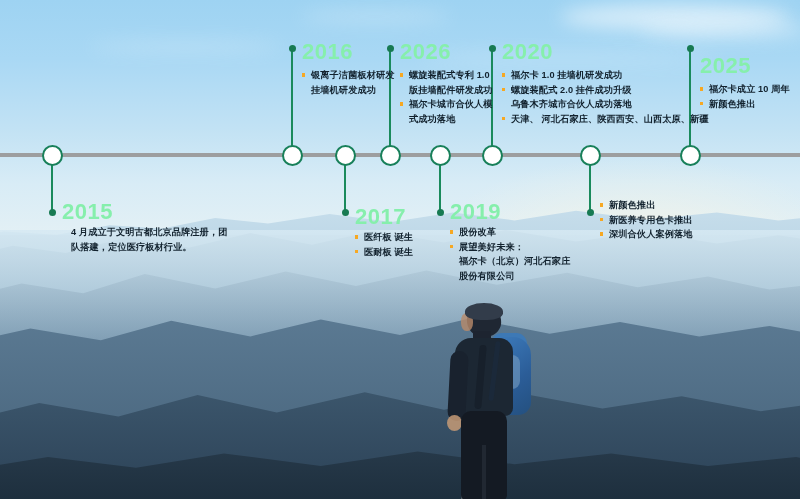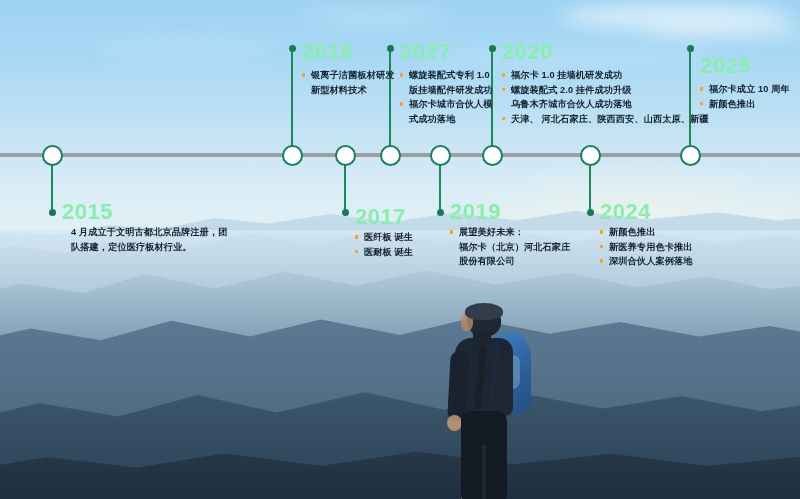--- a/index.html
+++ b/index.html
@@ -171,21 +171,21 @@
       <div class="node" style="left: 282px;"></div>
       <div class="stem" style="left: 290.7px; top: 48px; height: 107px;"></div>
       <div class="stemdot" style="left: 288.5px; top: 45px;"></div>
       <div class="entry above" style="left: 302px; top: 38px;">
         <div class="year">2016</div>
         <div class="items">
           <div class="item">
             <span>银离子洁菌板材研发</span>
           </div>
           <div class="item noBullet cont-line" style="--hide: 1; padding-left: 9px;">
-            <span>新型材料技术</span>
+            <span>挂墙机研发成功</span>
           </div>
         </div>
       </div>
       <div class="node" style="left: 335px;"></div>
       <div class="stem" style="left: 343.7px; top: 164px; height: 48px;"></div>
       <div class="stemdot" style="left: 341.5px; top: 209px;"></div>
       <div class="entry below" style="left: 355px; top: 203px;">
         <div class="year">2017</div>
         <div class="items">
           <div class="item">
@@ -193,21 +193,21 @@
           </div>
           <div class="item">
             <span>医耐板 诞生</span>
           </div>
         </div>
       </div>
       <div class="node" style="left: 380px;"></div>
       <div class="stem" style="left: 388.7px; top: 48px; height: 107px;"></div>
       <div class="stemdot" style="left: 386.5px; top: 45px;"></div>
       <div class="entry above" style="left: 400px; top: 38px;">
-        <div class="year">2027</div>
+        <div class="year">2026</div>
         <div class="items">
           <div class="item">
             <span>螺旋装配式专利 1.0</span>
           </div>
           <div class="item noBullet cont-line" style="--hide: 1; padding-left: 9px;">
             <span>版挂墙配件研发成功</span>
           </div>
           <div class="item">
             <span>福尔卡城市合伙人模</span>
           </div>
@@ -216,20 +216,23 @@
           </div>
         </div>
       </div>
       <div class="node" style="left: 430px;"></div>
       <div class="stem" style="left: 438.7px; top: 164px; height: 48px;"></div>
       <div class="stemdot" style="left: 436.5px; top: 209px;"></div>
       <div class="entry below" style="left: 450px; top: 198px;">
         <div class="year">2019</div>
         <div class="items">
           <div class="item">
+            <span>股份改革</span>
+          </div>
+          <div class="item">
             <span>展望美好未来：</span>
           </div>
           <div class="item noBullet cont-line" style="--hide: 1; padding-left: 9px;">
             <span>福尔卡（北京）河北石家庄</span>
           </div>
           <div class="item noBullet cont-line" style="--hide: 1; padding-left: 9px;">
             <span>股份有限公司</span>
           </div>
         </div>
       </div>
@@ -250,21 +253,20 @@
           </div>
           <div class="item">
             <span>天津、 河北石家庄、陕西西安、山西太原、新疆</span>
           </div>
         </div>
       </div>
       <div class="node" style="left: 580px;"></div>
       <div class="stem" style="left: 588.7px; top: 164px; height: 48px;"></div>
       <div class="stemdot" style="left: 586.5px; top: 209px;"></div>
       <div class="entry below" style="left: 600px; top: 198px;">
-        <div class="year">2024</div>
         <div class="items">
           <div class="item">
             <span>新颜色推出</span>
           </div>
           <div class="item">
             <span>新医养专用色卡推出</span>
           </div>
           <div class="item">
             <span>深圳合伙人案例落地</span>
           </div>

